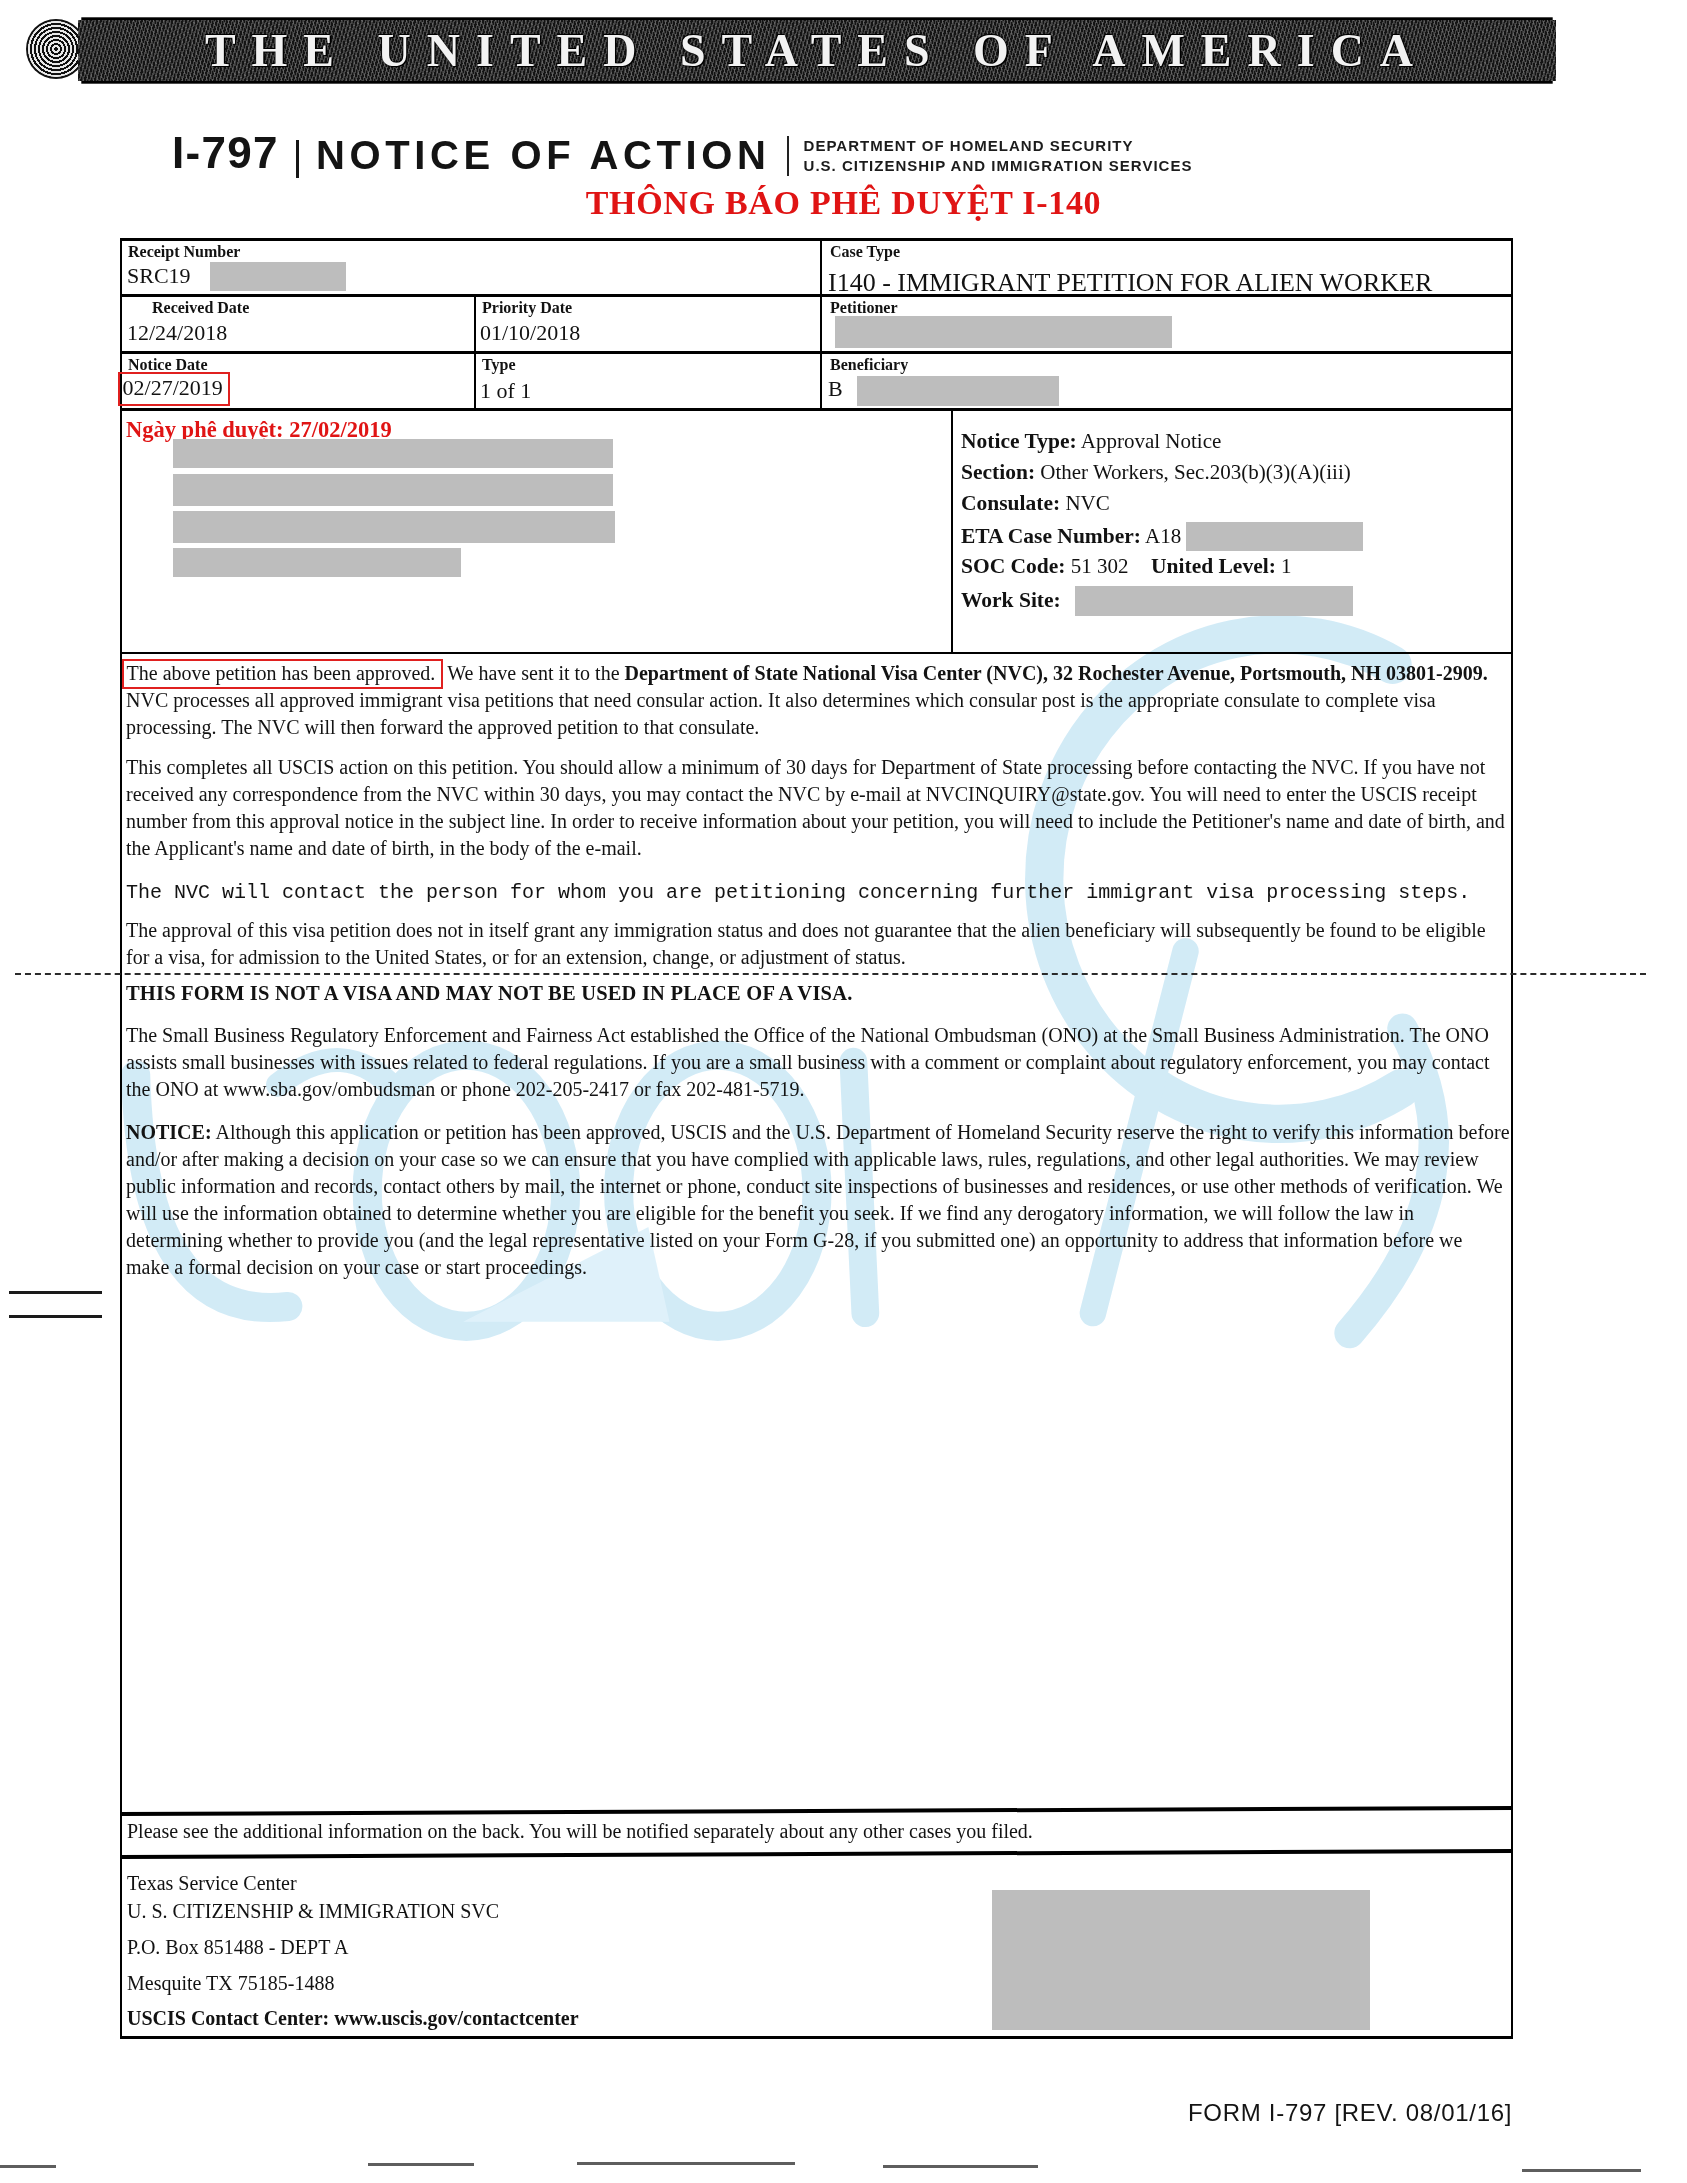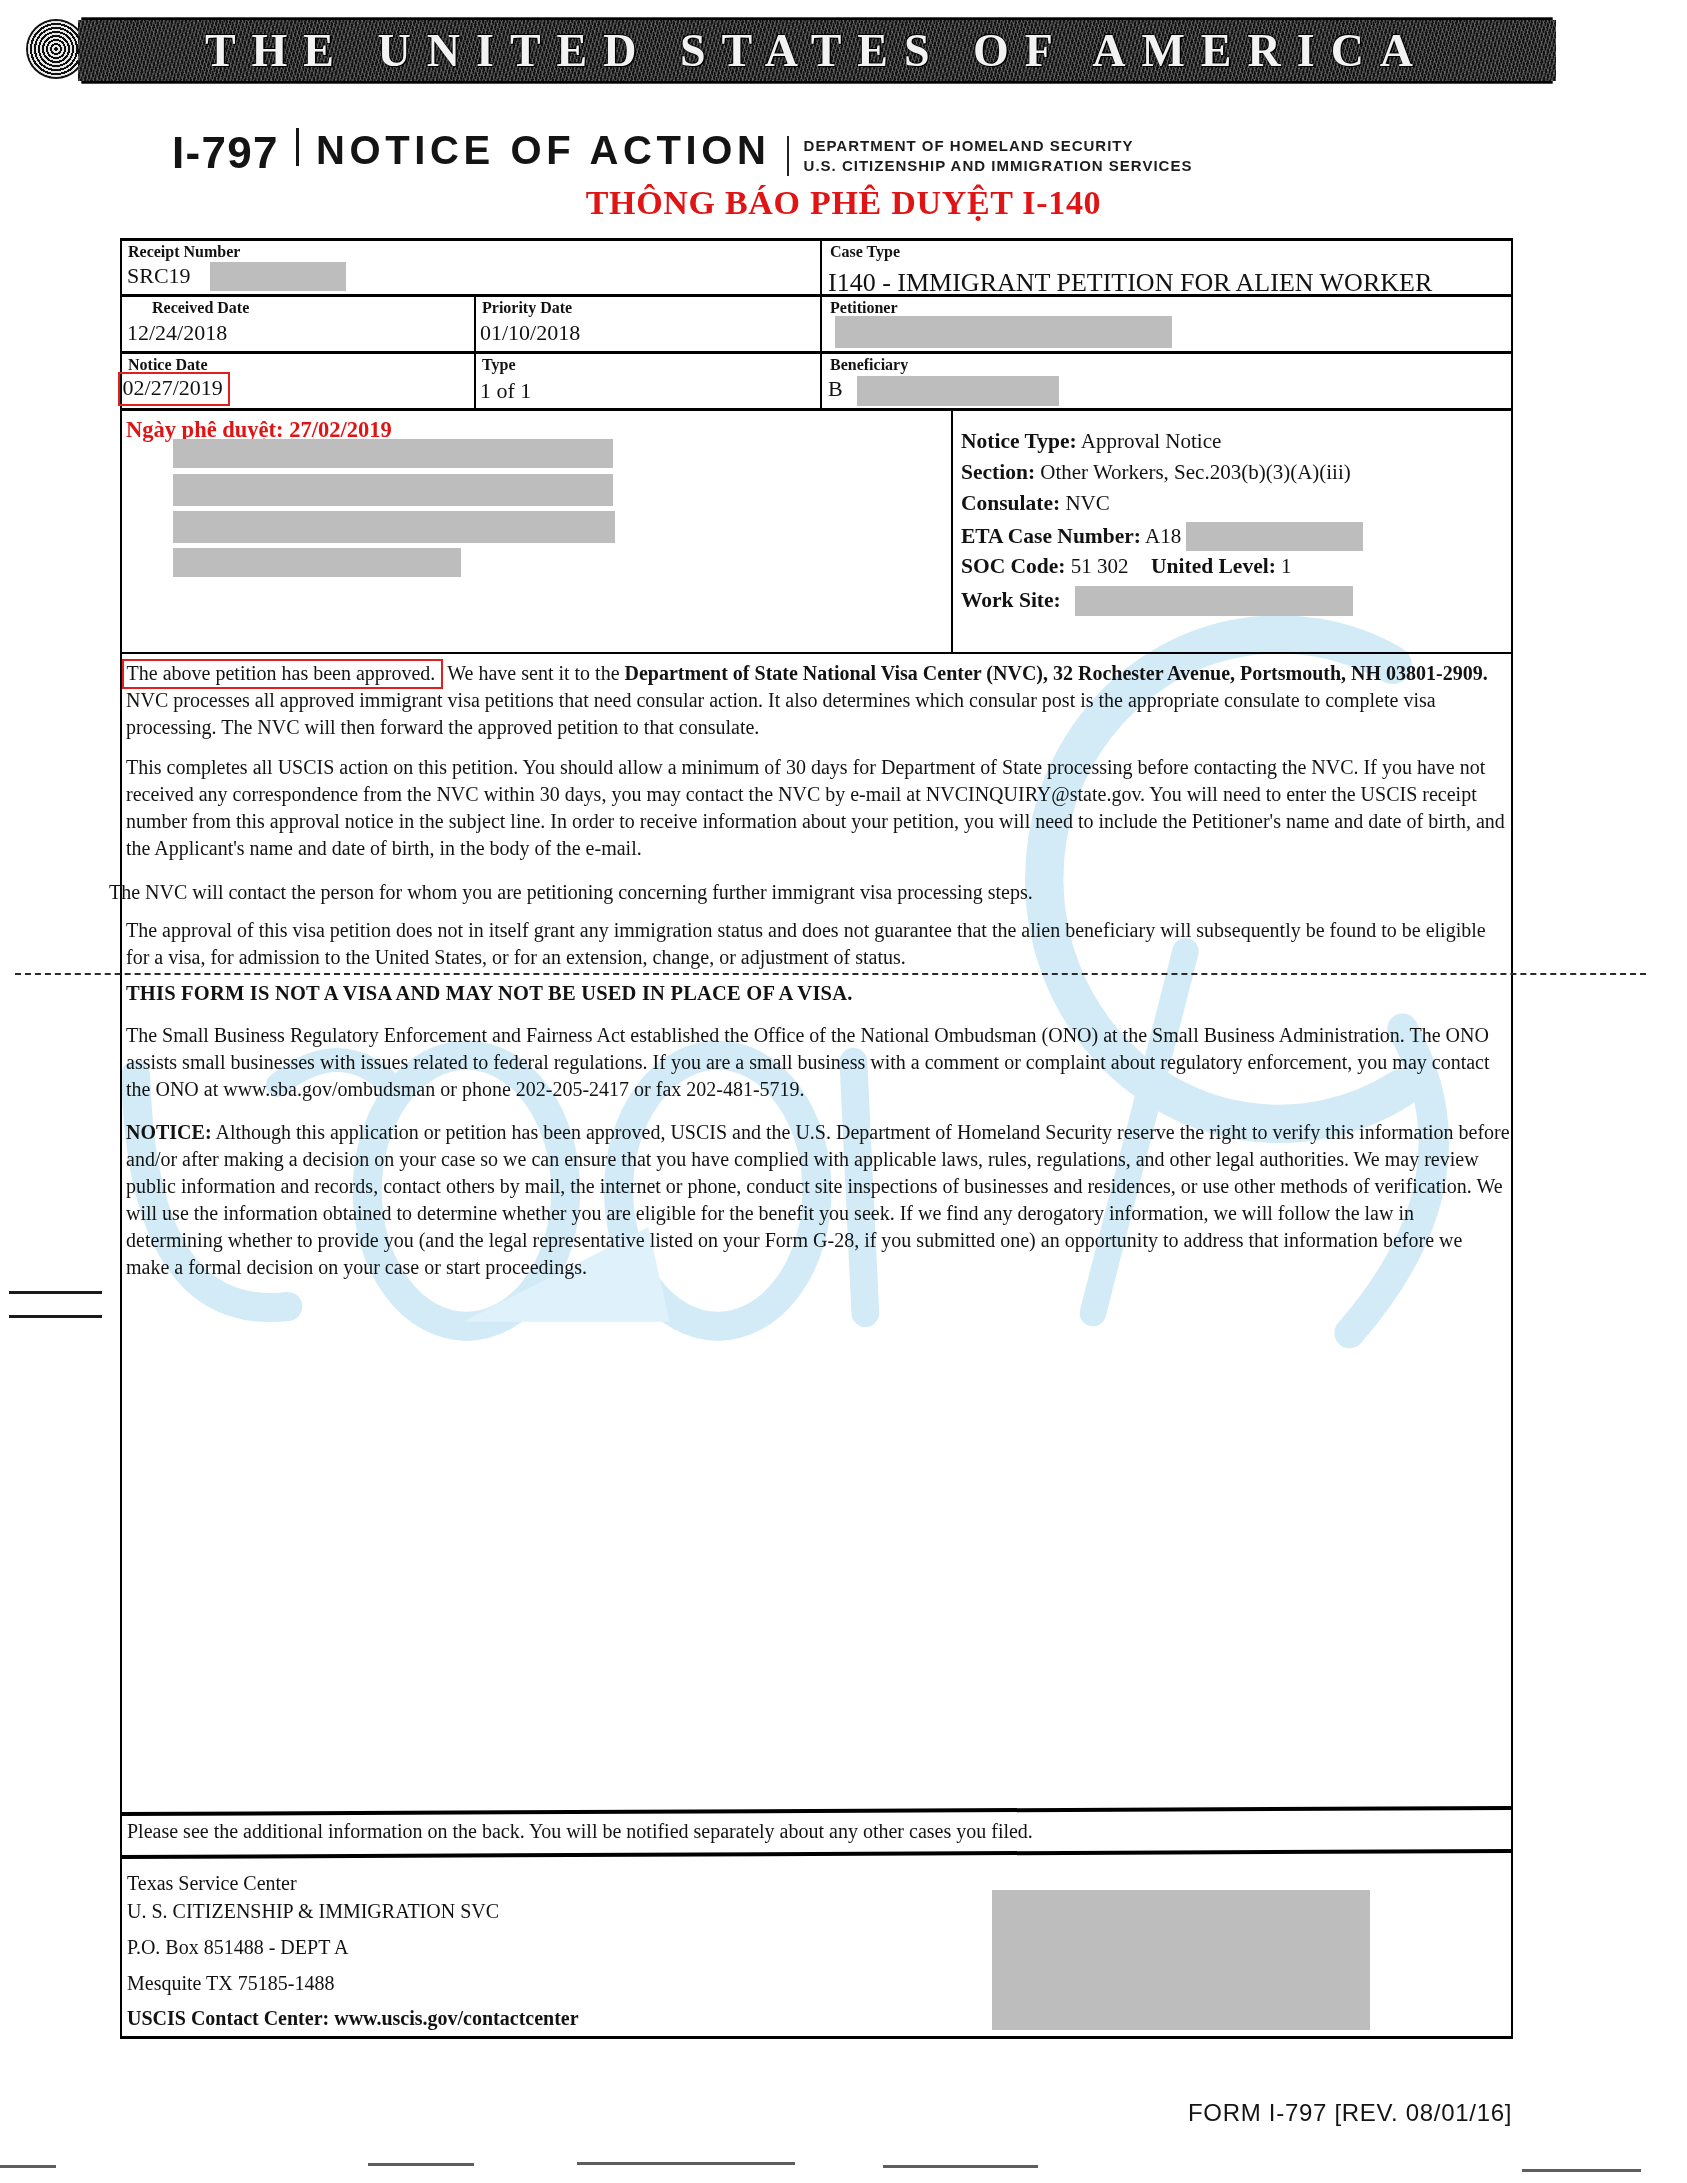--- a/index.html
+++ b/index.html
@@ -13,21 +13,21 @@
       linear-gradient(#141414,#141414);
       display:flex;align-items:center;justify-content:center;
       box-shadow:0 -6px 0 -3.3px #000, 0 6px 0 -3.3px #000;}
   .banner span{font-family:"Liberation Serif",serif;font-weight:bold;font-size:46px;
       letter-spacing:16px;color:#f2f2f2;white-space:nowrap;
       text-shadow:1.3px 1.3px 0 #000,-0.7px -0.7px 0 #000,0 0 2.6px #000;}
   .rosette{left:28px;top:21px;width:56px;height:56px;border-radius:50%;
       background:repeating-radial-gradient(circle at 50% 50%, #101010 0 2px, #e8e8e8 2px 4px);
       box-shadow:0 0 0 2px #111;}
   
-  .h1797{left:172px;top:128px;display:flex;align-items:flex-start;gap:17px;
+  .h1797{left:172px;top:128px;display:flex;align-items:flex-end;gap:17px;
       font-family:"Liberation Sans",sans-serif;font-weight:800;color:#141414;}
   .h1797 .code{font-size:44px;letter-spacing:1.3px;}
   .h1797 .bar{width:3.3px;height:38px;background:#161616;}
   .h1797 .title{font-size:40px;letter-spacing:4.6px;}
   .dhs{left:787px;top:136px;border-left:2.6px solid #222;padding-left:14.6px;
       font-family:"Liberation Sans",sans-serif;font-weight:bold;font-size:15px;
       letter-spacing:1px;line-height:20px;color:#1c1c1c;white-space:nowrap;}
   .viet-title{left:0;top:184px;width:1687px;text-align:center;font-weight:bold;
       font-size:34px;color:#e01414;letter-spacing:0.7px;}
   .viet-date{left:126px;top:417px;font-weight:bold;font-size:22.5px;color:#e01414;}
@@ -147,21 +147,21 @@
   </div>
   <div class="abs ninfo z" style="left:961px;top:586px;">
     <b>Work Site:</b>
     <span class="redact" style="width:278px;height:30px;vertical-align:-8.6px;margin-left:9.3px;"></span>
   </div>
 
   <div class="abs para z" style="left:126px;top:660px;">
     <span class="redbox">The above petition has been approved.</span><span> We have sent it to the </span><b>Department of State National Visa Center (NVC), 32 Rochester Avenue, Portsmouth, NH 03801-2909.</b><span> NVC processes all approved immigrant visa petitions that need consular action. It also determines which consular post is the appropriate consulate to complete visa processing. The NVC will then forward the approved petition to that consulate.</span>
   </div>
   <div class="abs para z" style="left:126px;top:754px;">This completes all USCIS action on this petition. You should allow a minimum of 30 days for Department of State processing before contacting the NVC. If you have not received any correspondence from the NVC within 30 days, you may contact the NVC by e-mail at NVCINQUIRY@state.gov. You will need to enter the USCIS receipt number from this approval notice in the subject line. In order to receive information about your petition, you will need to include the Petitioner's name and date of birth, and the Applicant's name and date of birth, in the body of the e-mail.</div>
-  <div class="abs para z" style="left:109px;top:879px;">The NVC will contact the person for whom you are petitioning concerning further immigrant visa processing steps.</div>
+  <div class="abs para z" style="left:126px;top:879px;font-family:Liberation Mono, monospace;">The NVC will contact the person for whom you are petitioning concerning further immigrant visa processing steps.</div>
   <div class="abs para z" style="left:126px;top:917px;">The approval of this visa petition does not in itself grant any immigration status and does not guarantee that the alien beneficiary will subsequently be found to be eligible for a visa, for admission to the United States, or for an extension, change, or adjustment of status.</div>
 
   <div class="abs dashes z" style="left:14.6px;top:973px;width:1631px;"></div>
   <div class="abs bigbold z" style="left:126px;top:982px;">THIS FORM IS NOT A VISA AND MAY NOT BE USED IN PLACE OF A VISA.</div>
 
   <div class="abs para z" style="left:126px;top:1022px;">The Small Business Regulatory Enforcement and Fairness Act established the Office of the National Ombudsman (ONO) at the Small Business Administration. The ONO assists small businesses with issues related to federal regulations. If you are a small business with a comment or complaint about regulatory enforcement, you may contact the ONO at www.sba.gov/ombudsman or phone 202-205-2417 or fax 202-481-5719.</div>
   <div class="abs para z" style="left:126px;top:1119px;">
     <b>NOTICE:</b><span> Although this application or petition has been approved, USCIS and the U.S. Department of Homeland Security reserve the right to verify this information before and/or after making a decision on your case so we can ensure that you have complied with applicable laws, rules, regulations, and other legal authorities. We may review public information and records, contact others by mail, the internet or phone, conduct site inspections of businesses and residences, or use other methods of verification. We will use the information obtained to determine whether you are eligible for the benefit you seek. If we find any derogatory information, we will follow the law in determining whether to provide you (and the legal representative listed on your Form G-28, if you submitted one) an opportunity to address that information before we make a formal decision on your case or start proceedings.</span>
   </div>
 

